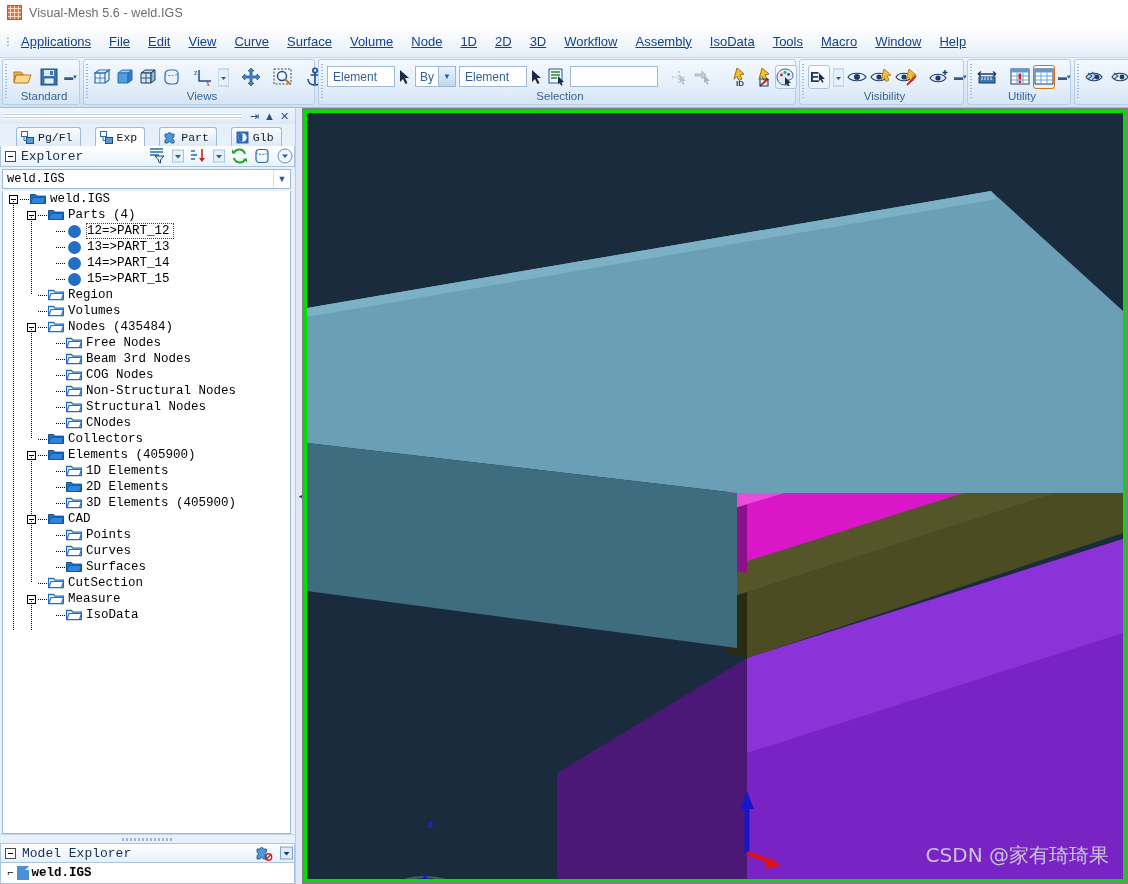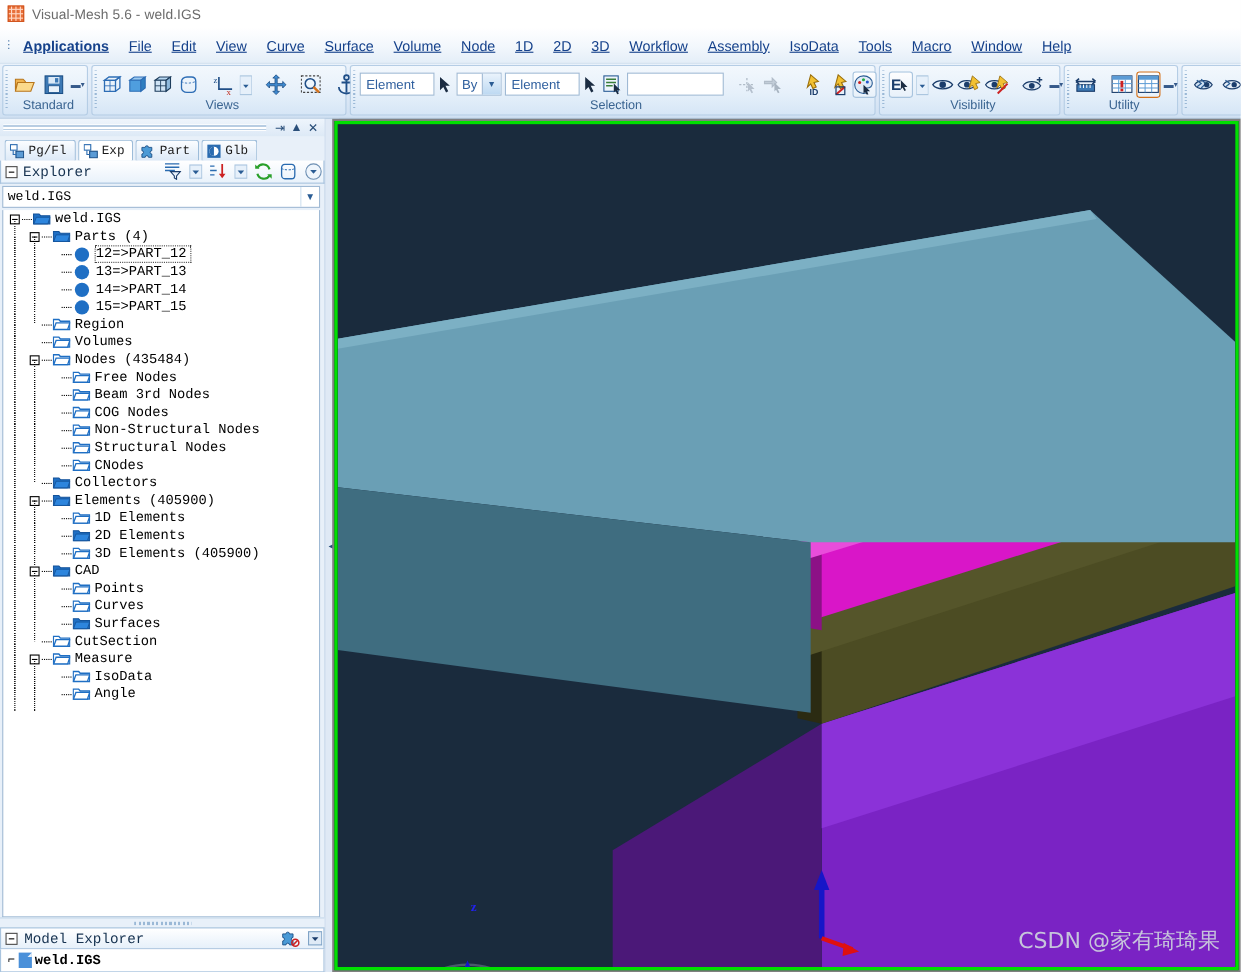--- a/index.html
+++ b/index.html
@@ -50,21 +50,21 @@
   }
   .menu-dots {
     width: 9px; margin-left: 3px; color: #4a76a8; font-size: 10px;
     line-height: 5px; text-align: center;
   }
   .menu-dots span { display:block; }
   .menu-item {
     padding: 3px 9px; color: #15418b; font-size: 13px; white-space: nowrap;
     cursor: default;
   }
-  .menu-item.bold { font-weight: bold; }
+  .menu-item.bold { font-weight: normal; }
   .menu-item u { text-decoration: underline; }
 
   
   .ribbon {
     position: absolute; left: 0; top: 58px; width: 1128px; height: 50px;
     background: linear-gradient(#eaf2fb 0%, #dfeaf7 50%, #cfe0f2 100%);
     border-bottom: 1px solid #9fbcd8;
     display: flex; align-items: stretch;
     overflow: hidden;
   }
@@ -136,20 +136,21 @@
     padding-left: 4px; background: #e8f0f9;
   }
   .ptab {
     display:flex; align-items:center; gap:4px;
     height: 19px; padding: 0 7px 0 4px;
     border: 1px solid #9dbcd9; border-bottom: none;
     border-radius: 3px 3px 0 0;
     background: linear-gradient(#fbfdff,#dce9f7);
     font-family: "Liberation Mono", monospace; font-size: 11.5px; color: #1a1a1a;
     cursor: default;
+    margin-left: 12px;
   }
   .ptab.active { background: #ffffff; }
   .tabicon { width: 13px; height: 13px; }
 
   .panelhdr {
     height: 21px; display: flex; align-items: center;
     background: linear-gradient(#ffffff,#e9f2fb);
     border: 1px solid #a9c4de; border-top: none;
     padding-left: 4px; gap: 5px;
   }
@@ -984,33 +985,20 @@
               <div class="vline" style="left: 28px;"></div>
             </div>
             <div class="tbox-spacer"></div>
             <div class="dots"></div>
             <div class="folder"><svg width="16" height="12" viewBox="0 0 16 12">
                 <path d="M0.5 1.5h5l1.4 1.6h8.6v7.4H0.5z" fill="#ffffff" stroke="#1f6fc4" stroke-width="1.3"></path>
                 <path d="M3 4.5h12.5l-2 6H0.8z" fill="#ffffff" stroke="#1f6fc4" stroke-width="1.2"></path>
               </svg></div>
             <div class="tlabel">IsoData</div>
           </div>
-          <div class="tnode">
-            <div class="tgutter" style="width: 42px;">
-              <div class="vline" style="left: 10px;"></div>
-              <div class="vline" style="left: 28px;"></div>
-            </div>
-            <div class="tbox-spacer"></div>
-            <div class="dots"></div>
-            <div class="folder"><svg width="16" height="12" viewBox="0 0 16 12">
-                <path d="M0.5 1.5h5l1.4 1.6h8.6v7.4H0.5z" fill="#ffffff" stroke="#1f6fc4" stroke-width="1.3"></path>
-                <path d="M3 4.5h12.5l-2 6H0.8z" fill="#ffffff" stroke="#1f6fc4" stroke-width="1.2"></path>
-              </svg></div>
-            <div class="tlabel">Angle</div>
-          </div>
         </div>
     </div>
 
     <div class="modelexp">
       <div class="megrip">
           <i></i>
         </div>
       <div class="mehdr">
         <div class="expander"></div>
         <div class="ptitle">Model Explorer</div>

